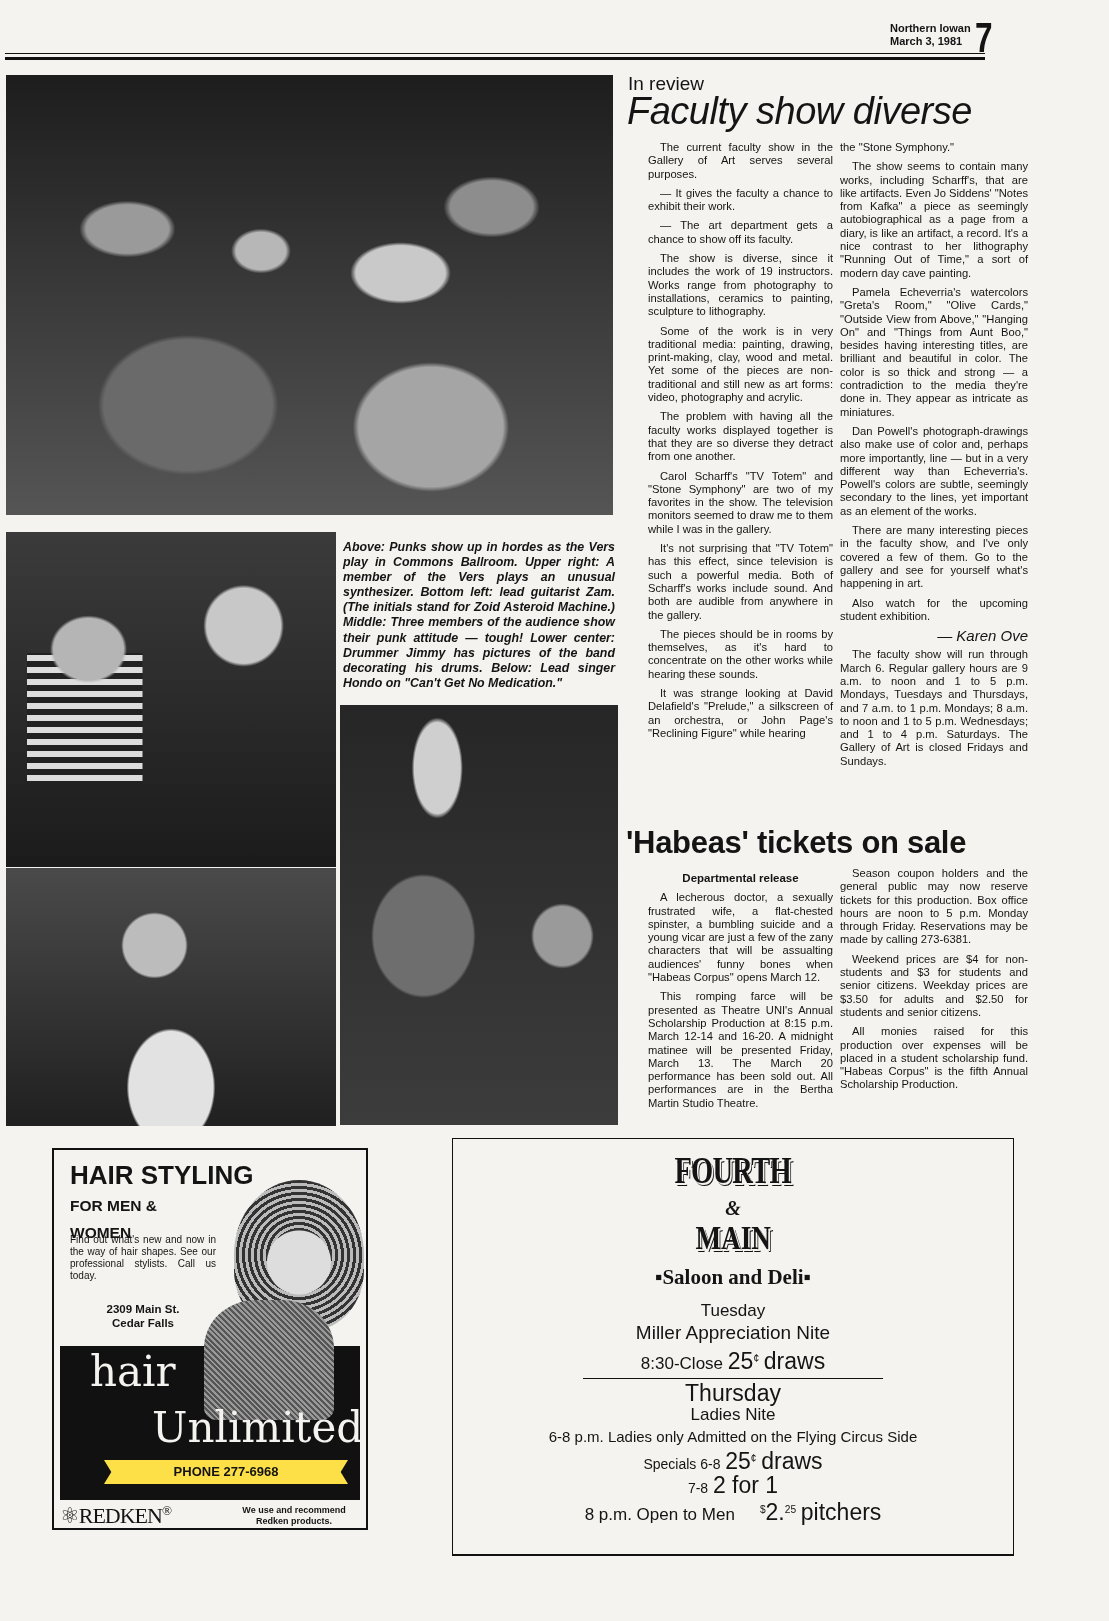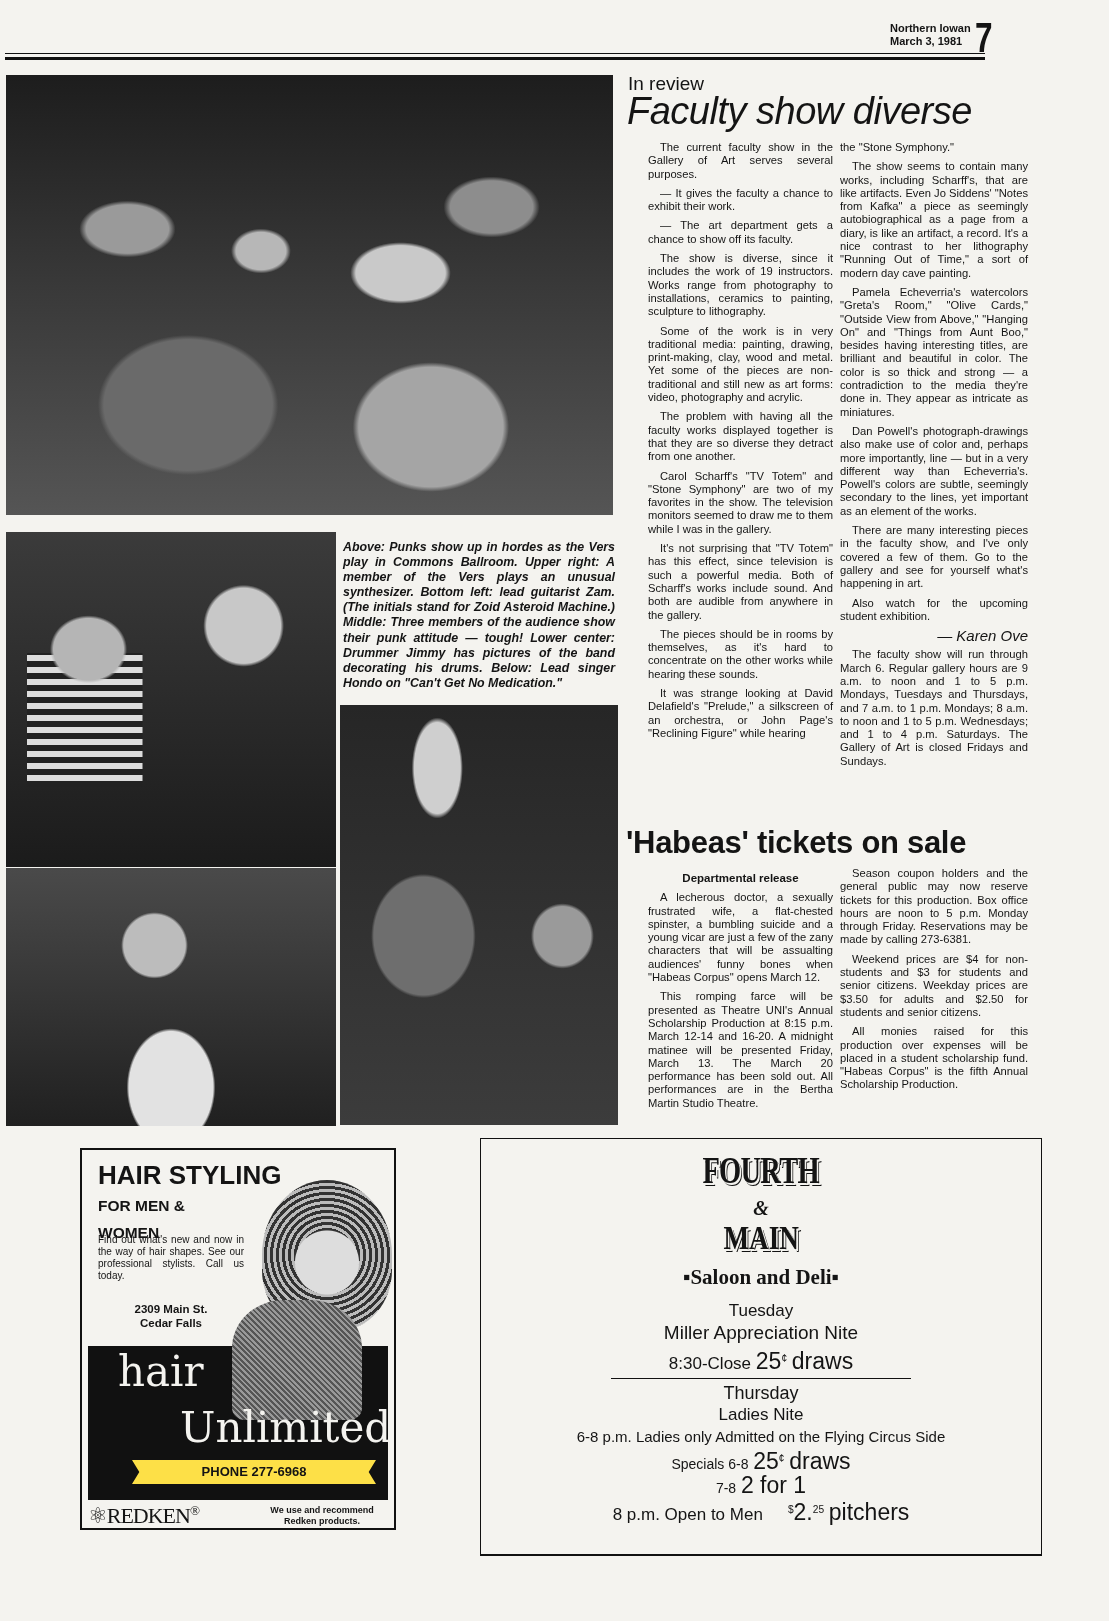--- a/index.html
+++ b/index.html
@@ -50,38 +50,38 @@
   .col1 { left:628px; top:141px; width:185px; }
   .col2 { left:820px; top:141px; width:188px; }
   .byline { text-align:right; font-style:italic; font-size:15px; margin:2px 0 8px 0; text-indent:0 !important; }
 
   .habeas-head { left:626px; top:825px; font-weight:bold; font-size:31px; letter-spacing:-0.3px; }
   .hcol1 { left:628px; top:872px; width:185px; }
   .hcol2 { left:820px; top:867px; width:188px; }
   .dept { text-align:center; font-weight:bold; font-size:11.5px; margin:0 0 6px 0; text-indent:0 !important; }
 
   
-  .ad-hair { left:52px; top:1148px; width:312px; height:378px; border:2px solid #111; background:#f4f3ef; overflow:hidden;margin-left:28px; }
+  .ad-hair { left:52px; top:1148px; width:312px; height:378px; border:2px solid #111; background:#f4f3ef; overflow:hidden; }
   .ad-hair .big { position:absolute; left:16px; top:10px; font-weight:bold; font-size:26px; }
   .ad-hair .sub { position:absolute; left:16px; top:42px; font-weight:bold; font-size:15.5px; line-height:27px; width:150px; }
   .ad-hair .body { position:absolute; left:16px; top:84px; width:146px; font-size:10px; line-height:12px; text-align:justify; }
   .ad-hair .addr { position:absolute; left:16px; top:152px; width:146px; text-align:center; font-weight:bold; font-size:11.5px; line-height:14px; }
   .ad-hair .woman { position:absolute; left:180px; top:30px; width:130px; height:150px; border-radius:50% 50% 40% 40%; background:
       radial-gradient(circle at 50% 55%, #ddd 0 30%, transparent 31%),
       repeating-radial-gradient(circle at 50% 50%, #333 0 3px, #bbb 3px 6px); }
   .ad-hair .black { position:absolute; left:6px; top:196px; width:300px; height:154px; background:#111; }
   .ad-hair .man { position:absolute; left:150px; top:150px; width:130px; height:120px; border-radius:40% 40% 10% 10%; background:repeating-linear-gradient(45deg,#555 0 2px,#999 2px 4px); }
   .ad-hair .logo1 { position:absolute; left:36px; top:200px; color:#f4f3ef; font-family:"DejaVu Serif", serif; font-size:42px; line-height:44px; }
   .ad-hair .logo2 { position:absolute; left:98px; top:256px; color:#f4f3ef; font-family:"DejaVu Serif", serif; font-size:42px; line-height:44px; }
   .ad-hair .phone { position:absolute; left:50px; top:310px; width:244px; height:24px; background:#fde047; text-align:center; font-weight:bold; font-size:13px; line-height:24px; clip-path:polygon(0 0,100% 0,97% 50%,100% 100%,0 100%,3% 50%); }
   .ad-hair .redken { position:absolute; left:6px; top:353px; font-family:"Liberation Serif", serif; font-size:22px; letter-spacing:-1px; }
   .ad-hair .redken-note { position:absolute; left:180px; top:355px; font-weight:bold; font-size:9px; line-height:11px; text-align:center; width:120px; }
 
   
-  .ad-saloon { left:452px; top:1138px; width:560px; height:415px; border:1px solid #111; border-bottom-width:2px; text-align:center;margin-left:28px; }
+  .ad-saloon { left:452px; top:1138px; width:560px; height:415px; border:1px solid #111; border-bottom-width:2px; text-align:center; }
   .ad-saloon .logo { margin:16px auto 0; font-family:"Liberation Serif", serif; font-weight:bold; line-height:30px; }
   .ad-saloon .logo .l1 { font-size:38px; letter-spacing:-1px; transform:scaleX(0.75); display:inline-block; text-shadow:2px 2px 0 #f4f3ef, 3px 3px 0 #111; }
   .ad-saloon .logo .amp { font-size:20px; font-style:italic; display:block; }
   .ad-saloon .logo .l2 { font-size:34px; transform:scaleX(0.8); display:inline-block; text-shadow:2px 2px 0 #f4f3ef, 3px 3px 0 #111; }
   .ad-saloon .saloon { font-family:"Liberation Serif", serif; font-weight:bold; font-size:21px; margin-top:6px; }
   .ad-saloon .line { font-size:17px; line-height:22px; }
   .ad-saloon .big { font-size:23px; }
   .ad-saloon .sm { font-size:14px; }
   .ad-saloon hr { width:300px; border:0; border-top:1px solid #111; margin:3px auto 3px; }
   .ad-saloon .last { display:flex; justify-content:center; gap:25px; align-items:baseline; }
@@ -172,21 +172,21 @@
   <div class="saloon">▪Saloon and Deli▪</div>
 
   <div class="line" style="margin-top:10px">Tuesday</div>
   <div class="line" style="font-size:19px">Miller Appreciation Nite</div>
   <div class="line" style="margin-top:4px">
     <span>8:30-Close</span>
     <span class="big">25</span><sup>¢</sup>
     <span class="big">draws</span>
   </div>
   <hr>
-  <div class="line" style="font-size:18px">Thursday</div>
+  <div class="line" style="font-size:23px">Thursday</div>
   <div class="line">Ladies Nite</div>
   <div class="line" style="font-size:15px">6-8 p.m. Ladies only Admitted on the Flying Circus Side</div>
   <div class="line">
     <span class="sm">Specials 6-8</span>
     <span class="big">25</span><sup>¢</sup>
     <span class="big">draws</span>
   </div>
   <div class="line">
     <span class="sm">7-8</span>
     <span class="big">2 for 1</span>

